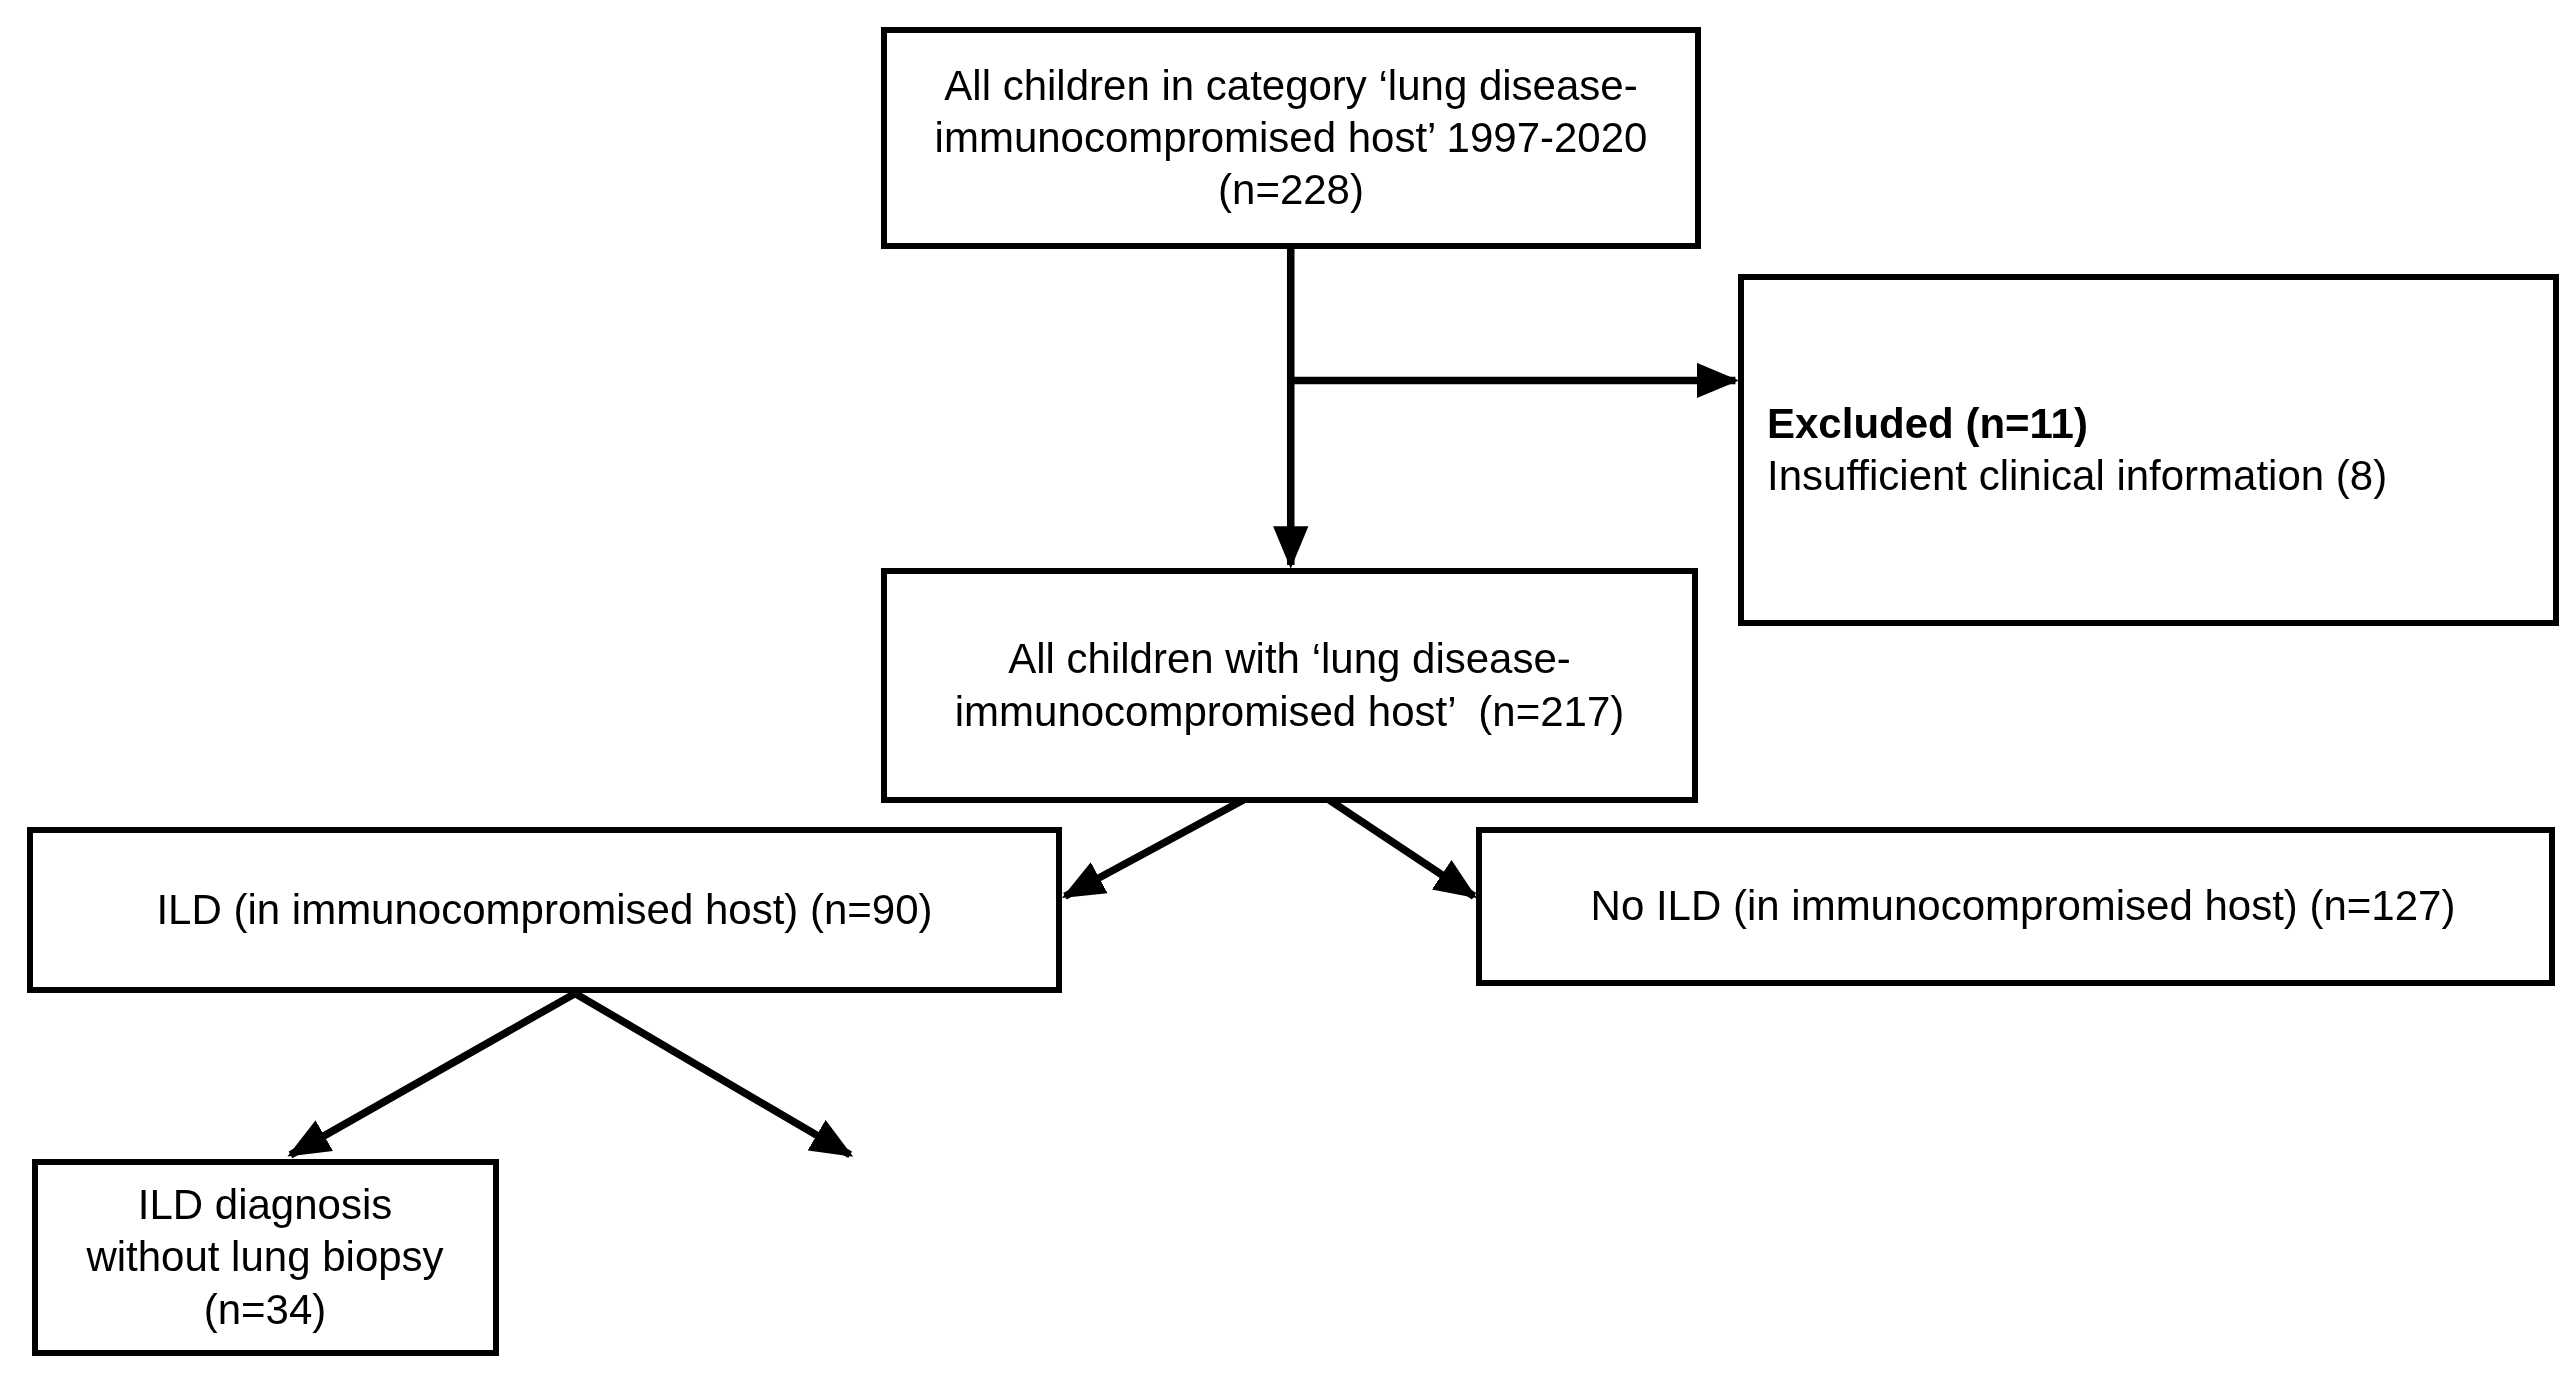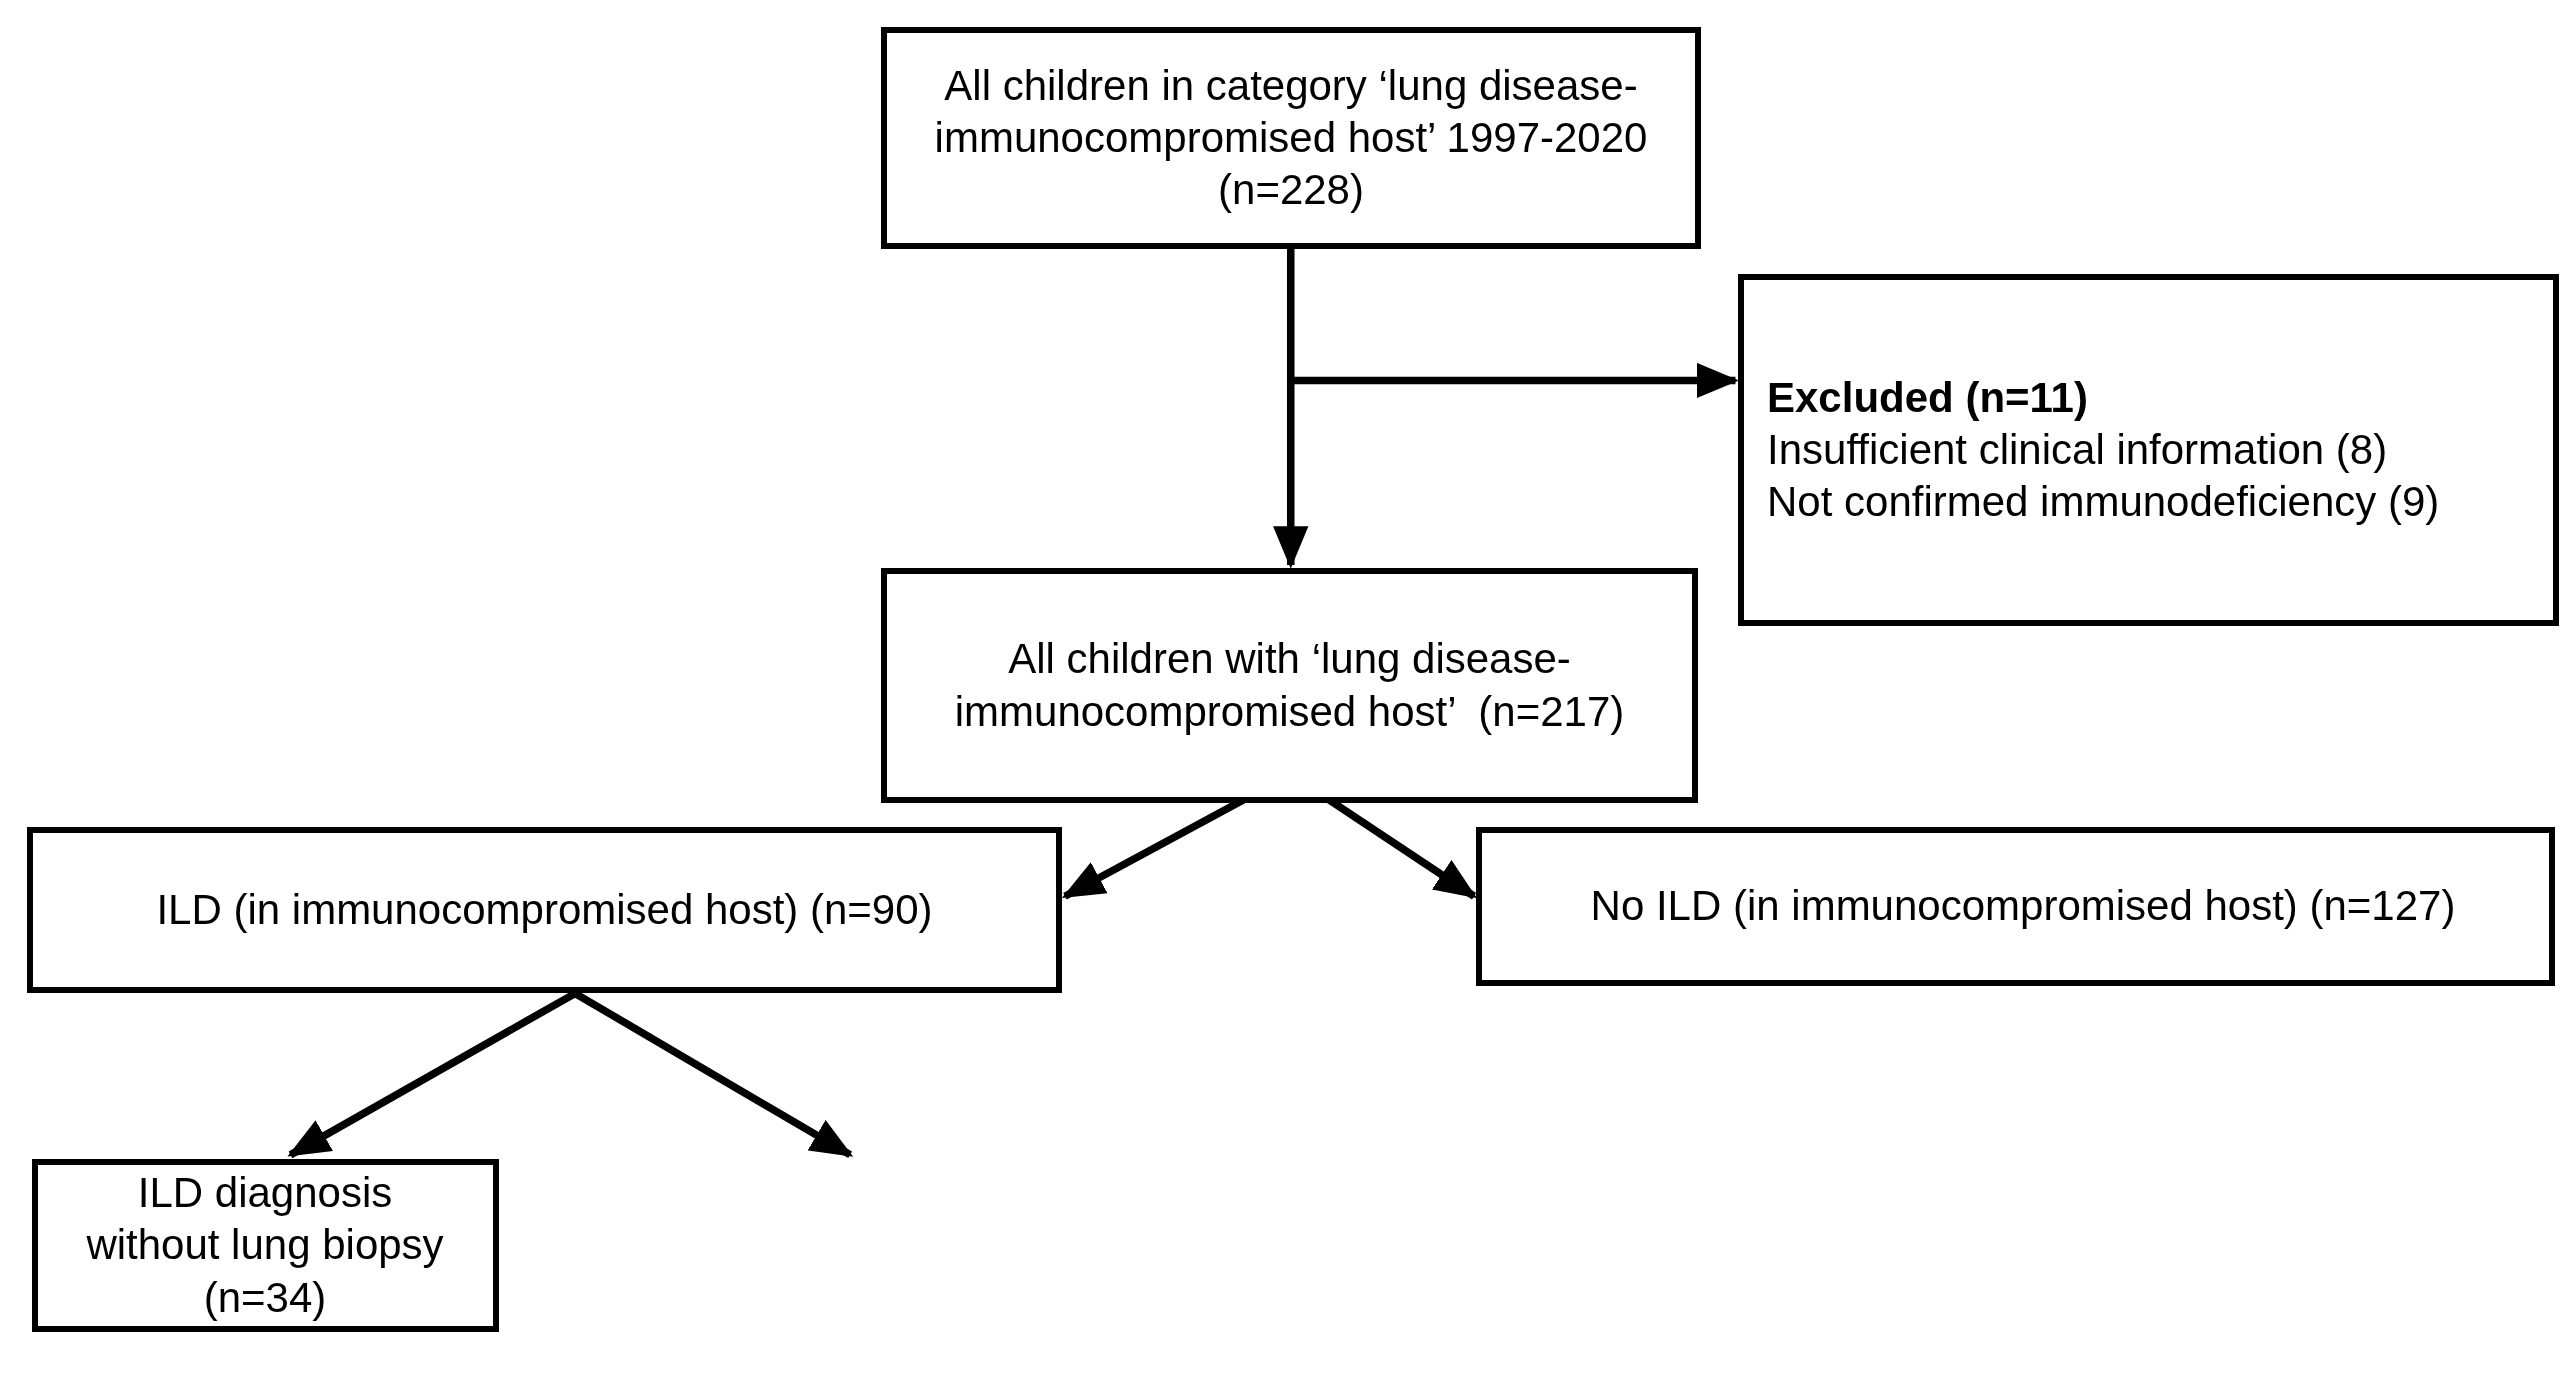--- a/index.html
+++ b/index.html
@@ -42,21 +42,21 @@
     white-space: pre-wrap;
   }
   .box-top        { left: 881px; top:   27px; width: 820px; height: 222px; }
   .box-excluded   { left: 1738px; top:  274px; width: 821px; height: 352px;
                     flex-direction: column; align-items: flex-start;
                     justify-content: center; text-align: left;
                     padding: 6.8px 13.7px 6.8px 23px; }
   .box-included   { left: 881px; top:  568px; width: 817px; height: 235px; }
   .box-ild        { left:   27px; top: 827px; width: 1035px; height: 166px; }
   .box-no-ild     { left: 1476px; top: 827px; width: 1079px; height: 159px; padding-left: 15px; }
-  .box-no-biopsy  { left:   31.5px; top: 1159px; width:  467px; height: 173px; }
+  .box-no-biopsy  { left:   31.5px; top: 1159px; width:  467px; height: 197px; }
   .box-biopsy     { left:  642px; top: 1159px; width:  461px; height: 186px; }
   .excluded-title { font-weight: bold; }
 </style>
 </head>
 <body>
 
 <div class="diagram">
 
   <svg class="connectors" viewBox="0 0 3764 2020" xmlns="http://www.w3.org/2000/svg">
     <defs>
@@ -74,21 +74,20 @@
 
   <div class="box box-top">
     <div>All children in category ‘lung disease-
 immunocompromised host’ 1997-2020
 (n=228)</div>
   </div>
 
   <div class="box box-excluded">
     <div class="excluded-title">Excluded (n=11)</div>
     <div>Insufficient clinical information (8)</div>
-    <div>Not confirmed immunodeficiency (9)</div>
   </div>
 
   <div class="box box-included">
     <div>All children with ‘lung disease-
 immunocompromised host’  (n=217)</div>
   </div>
 
   <div class="box box-ild">
     <div>ILD (in immunocompromised host) (n=90)</div>
   </div>

